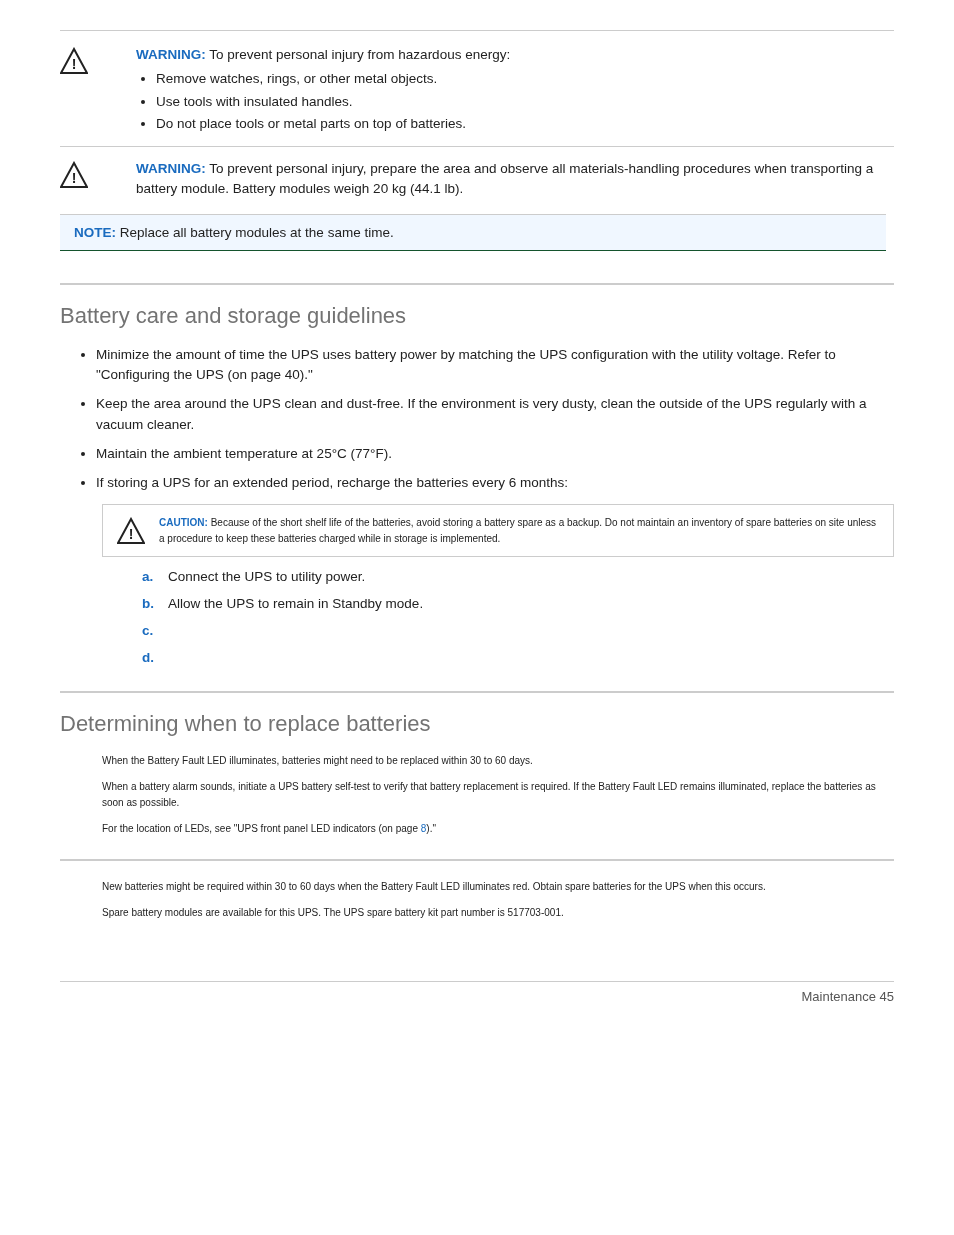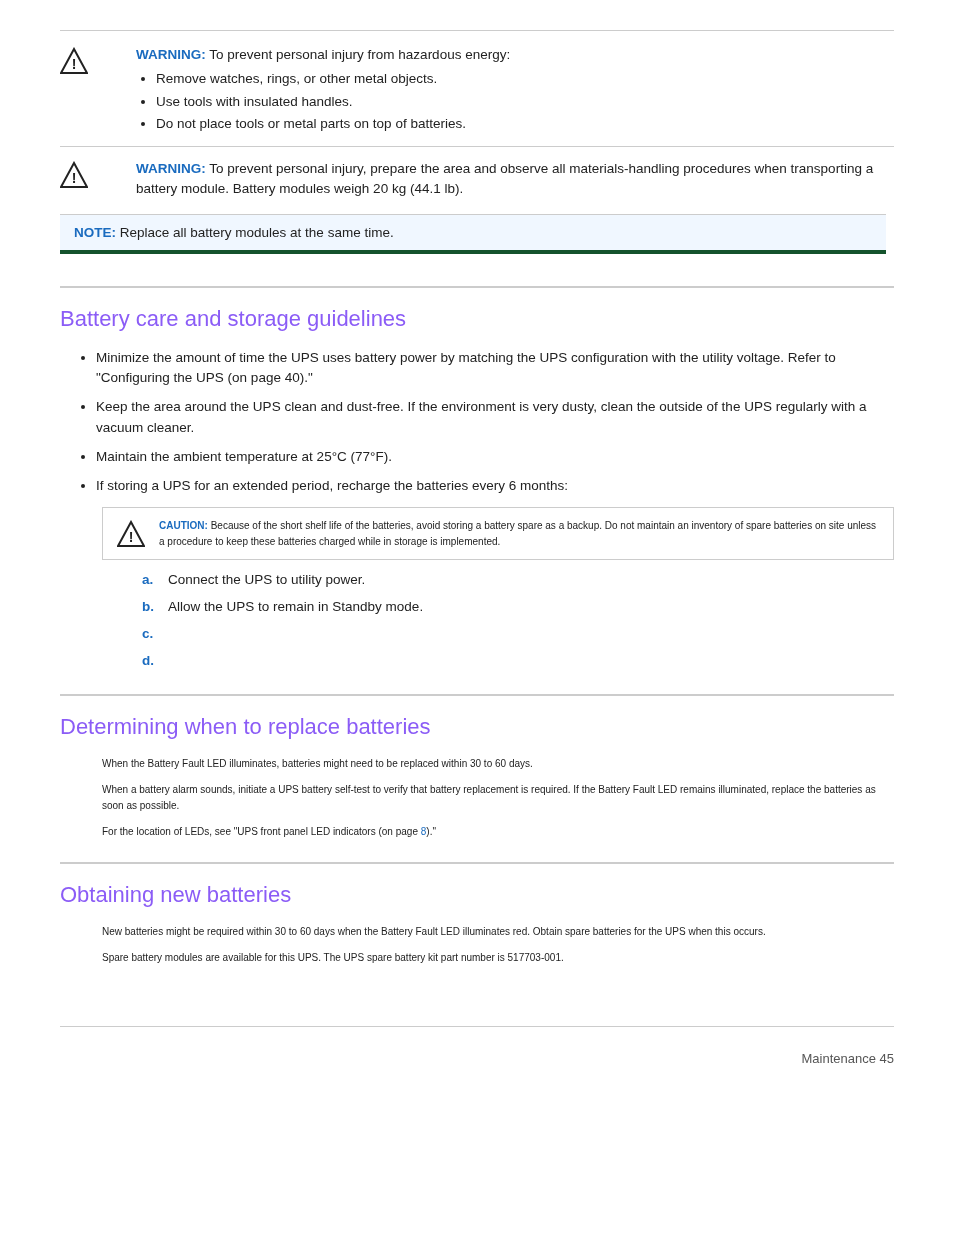--- a/index.html
+++ b/index.html
@@ -47,39 +47,39 @@
     .warning-list {
       margin-top: 4px;
       padding-left: 20px;
     }
     .warning-list li {
       margin-bottom: 2px;
     }
 
     .note-box {
       border-top: 1px solid #ccc;
-      border-bottom: 4px solid #14532d;
+      border-bottom: 1px solid #14532d;
       padding: 10px 14px;
       margin: 10px 8px 0 0;
       background: #f0f7ff;
     }
     .note-label {
       font-weight: bold;
       color: #1a6bbf;
     }
 
     .section-divider {
       border: none;
       border-top: 2px solid #ccc;
       margin: 22px 0 18px 0;
     }
 
     
     .section-heading {
-      color: #8b5cf6;
+      color: #737373;
       font-size: 22px;
       font-weight: normal;
       margin-bottom: 16px;
       margin-top: 8px;
     }
 
     
     .body-para {
       font-size: 10px;
       line-height: 1.6;
@@ -141,21 +141,21 @@
       text-decoration: none;
     }
 
     
     .page-footer {
       margin-top: 60px;
       text-align: right;
       font-size: 13px;
       color: #555;
       border-top: 1px solid #ccc;
-      padding-top: 24px;
+      padding-top: 7px;
     }
 
     
     .indent-block {
       padding-left: 42px;
     }
   </style>
 </head>
 <body>
 
@@ -252,21 +252,20 @@
   <div class="indent-block">
     <p class="body-para">When the Battery Fault LED illuminates, batteries might need to be replaced within 30 to 60 days.</p>
     <p class="body-para">When a battery alarm sounds, initiate a UPS battery self-test to verify that battery replacement is required. If the Battery Fault LED remains illuminated, replace the batteries as soon as possible.</p>
     <p class="body-para">For the location of LEDs, see "UPS front panel LED indicators (on page <span class="link">8</span>)."</p>
   </div>
 </div>
 
 <hr class="section-divider">
 
 <div>
-  <h2 class="section-heading">Obtaining new batteries</h2>
 
   <div class="indent-block">
     <p class="body-para">New batteries might be required within 30 to 60 days when the Battery Fault LED illuminates red. Obtain spare batteries for the UPS when this occurs.</p>
     <p class="body-para">Spare battery modules are available for this UPS. The UPS spare battery kit part number is 517703-001.</p>
   </div>
 </div>
 
 <div class="page-footer">
   <span>Maintenance    45</span>
 </div>

